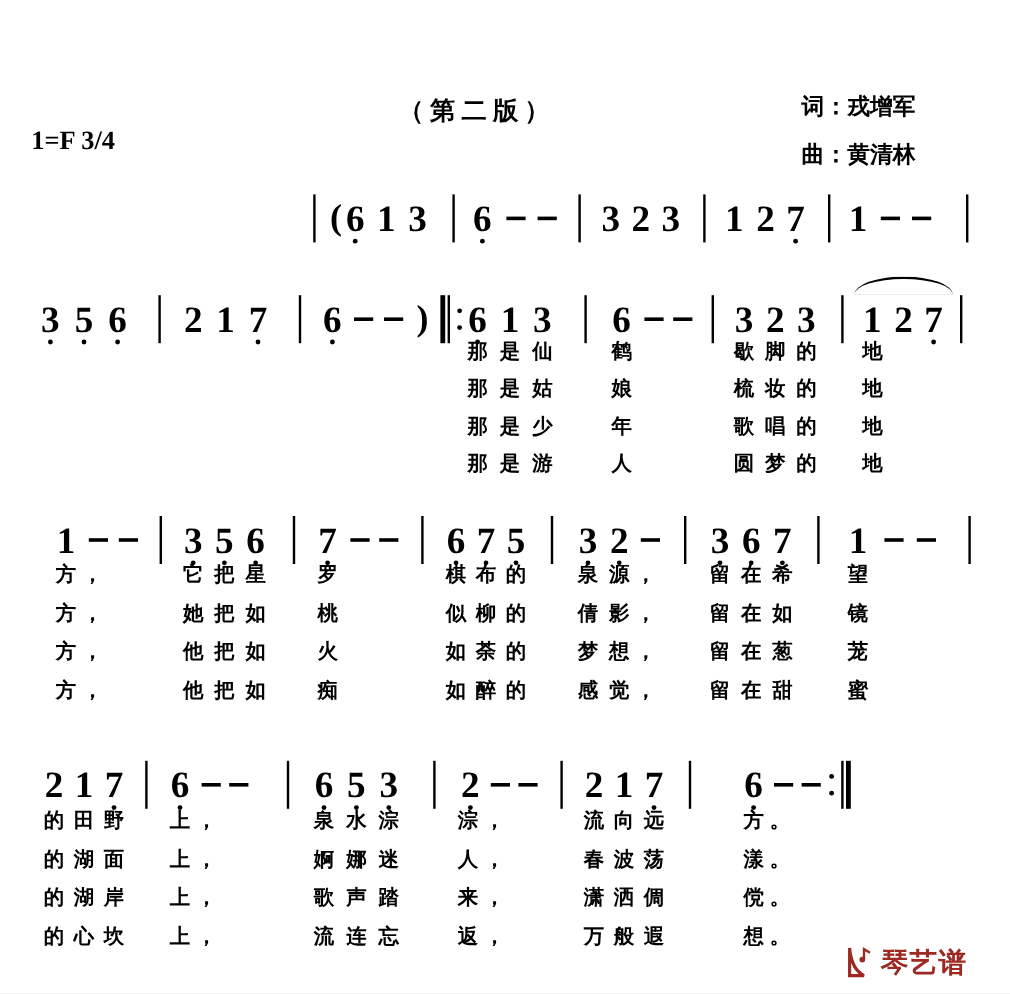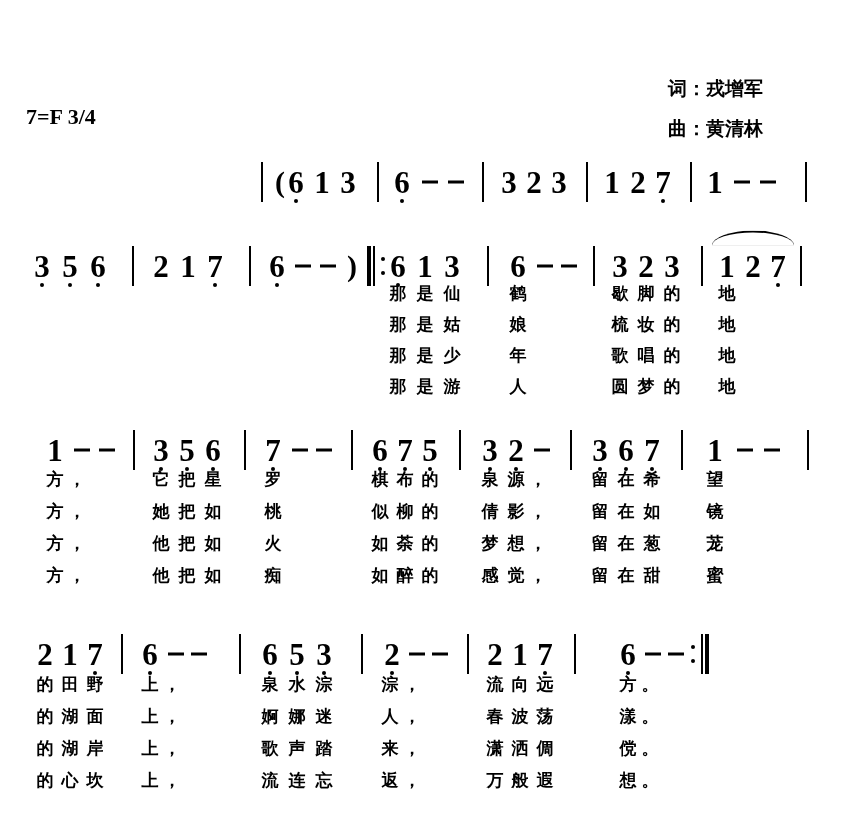--- a/index.html
+++ b/index.html
@@ -36,23 +36,24 @@
     font-family:"Liberation Sans", sans-serif;}
   
   .logo{top:786px;left:701px;display:flex;align-items:center;gap:3px;}
   .logo-text{font-weight:bold;font-size:23px;letter-spacing:1px;
     font-family:"Liberation Sans", sans-serif;}
 </style>
 </head>
 <body>
 
 <div class="sheet" style="background: rgb(255, 255, 255); color: rgb(0, 0, 0);">
+  <div class="abs subtitle">（ 第 二 版 ）</div>
   <div class="abs credit lyr">词：戎增军</div>
   <div class="abs credit cmp">曲：黄清林</div>
-  <div class="abs keytime">7=F 3/4</div>
+  <div class="abs keytime">1=F 3/4</div>
 
   <div class="abs" style="inset:0;">
       <span class="tok bar" style="left: 262px; top: 182px;"></span>
       <span class="tok paren" style="left: 280px; top: 182px;">(</span>
       <span class="tok note" style="left: 296px; top: 182px;">6</span>
       <span class="tok dot" style="left: 296px; top: 201px;"></span>
       <span class="tok note" style="left: 322px; top: 182px;">1</span>
       <span class="tok note" style="left: 348px; top: 182px;">3</span>
       <span class="tok bar" style="left: 378px; top: 182px;"></span>
       <span class="tok note" style="left: 402px; top: 182px;">6</span>
@@ -341,13 +342,23 @@
       <span class="tok lyric" style="left: 324px; top: 780px;">忘</span>
       <span class="tok lyric" style="left: 390px; top: 780px;">返</span>
       <span class="tok lyric" style="left: 412px; top: 780px;">，</span>
       <span class="tok lyric" style="left: 495px; top: 780px;">万</span>
       <span class="tok lyric" style="left: 520px; top: 780px;">般</span>
       <span class="tok lyric" style="left: 545px; top: 780px;">遐</span>
       <span class="tok lyric" style="left: 628px; top: 780px;">想</span>
       <span class="tok lyric" style="left: 650px; top: 780px;">。</span>
     </div>
 
+  <div class="abs logo" style="color: rgb(156, 42, 35);">
+    <span style="display:inline-flex;">
+      <svg width="30" height="32" viewBox="0 0 30 32" aria-hidden="true">
+        <path d="M7 4 C8 15 11 23 19 27 L7 27 Z" fill="none" stroke-width="2.6" stroke="#9c2a23"></path>
+        <path d="M19 13 L19 5 L24 8" fill="none" stroke-width="2" stroke="#9c2a23"></path>
+        <circle cx="17.6" cy="13.6" r="2.4" stroke="none" fill="#9c2a23"></circle>
+      </svg>
+    </span>
+    <span class="logo-text">琴艺谱</span>
+  </div>
 </div>
 
 </body></html>

